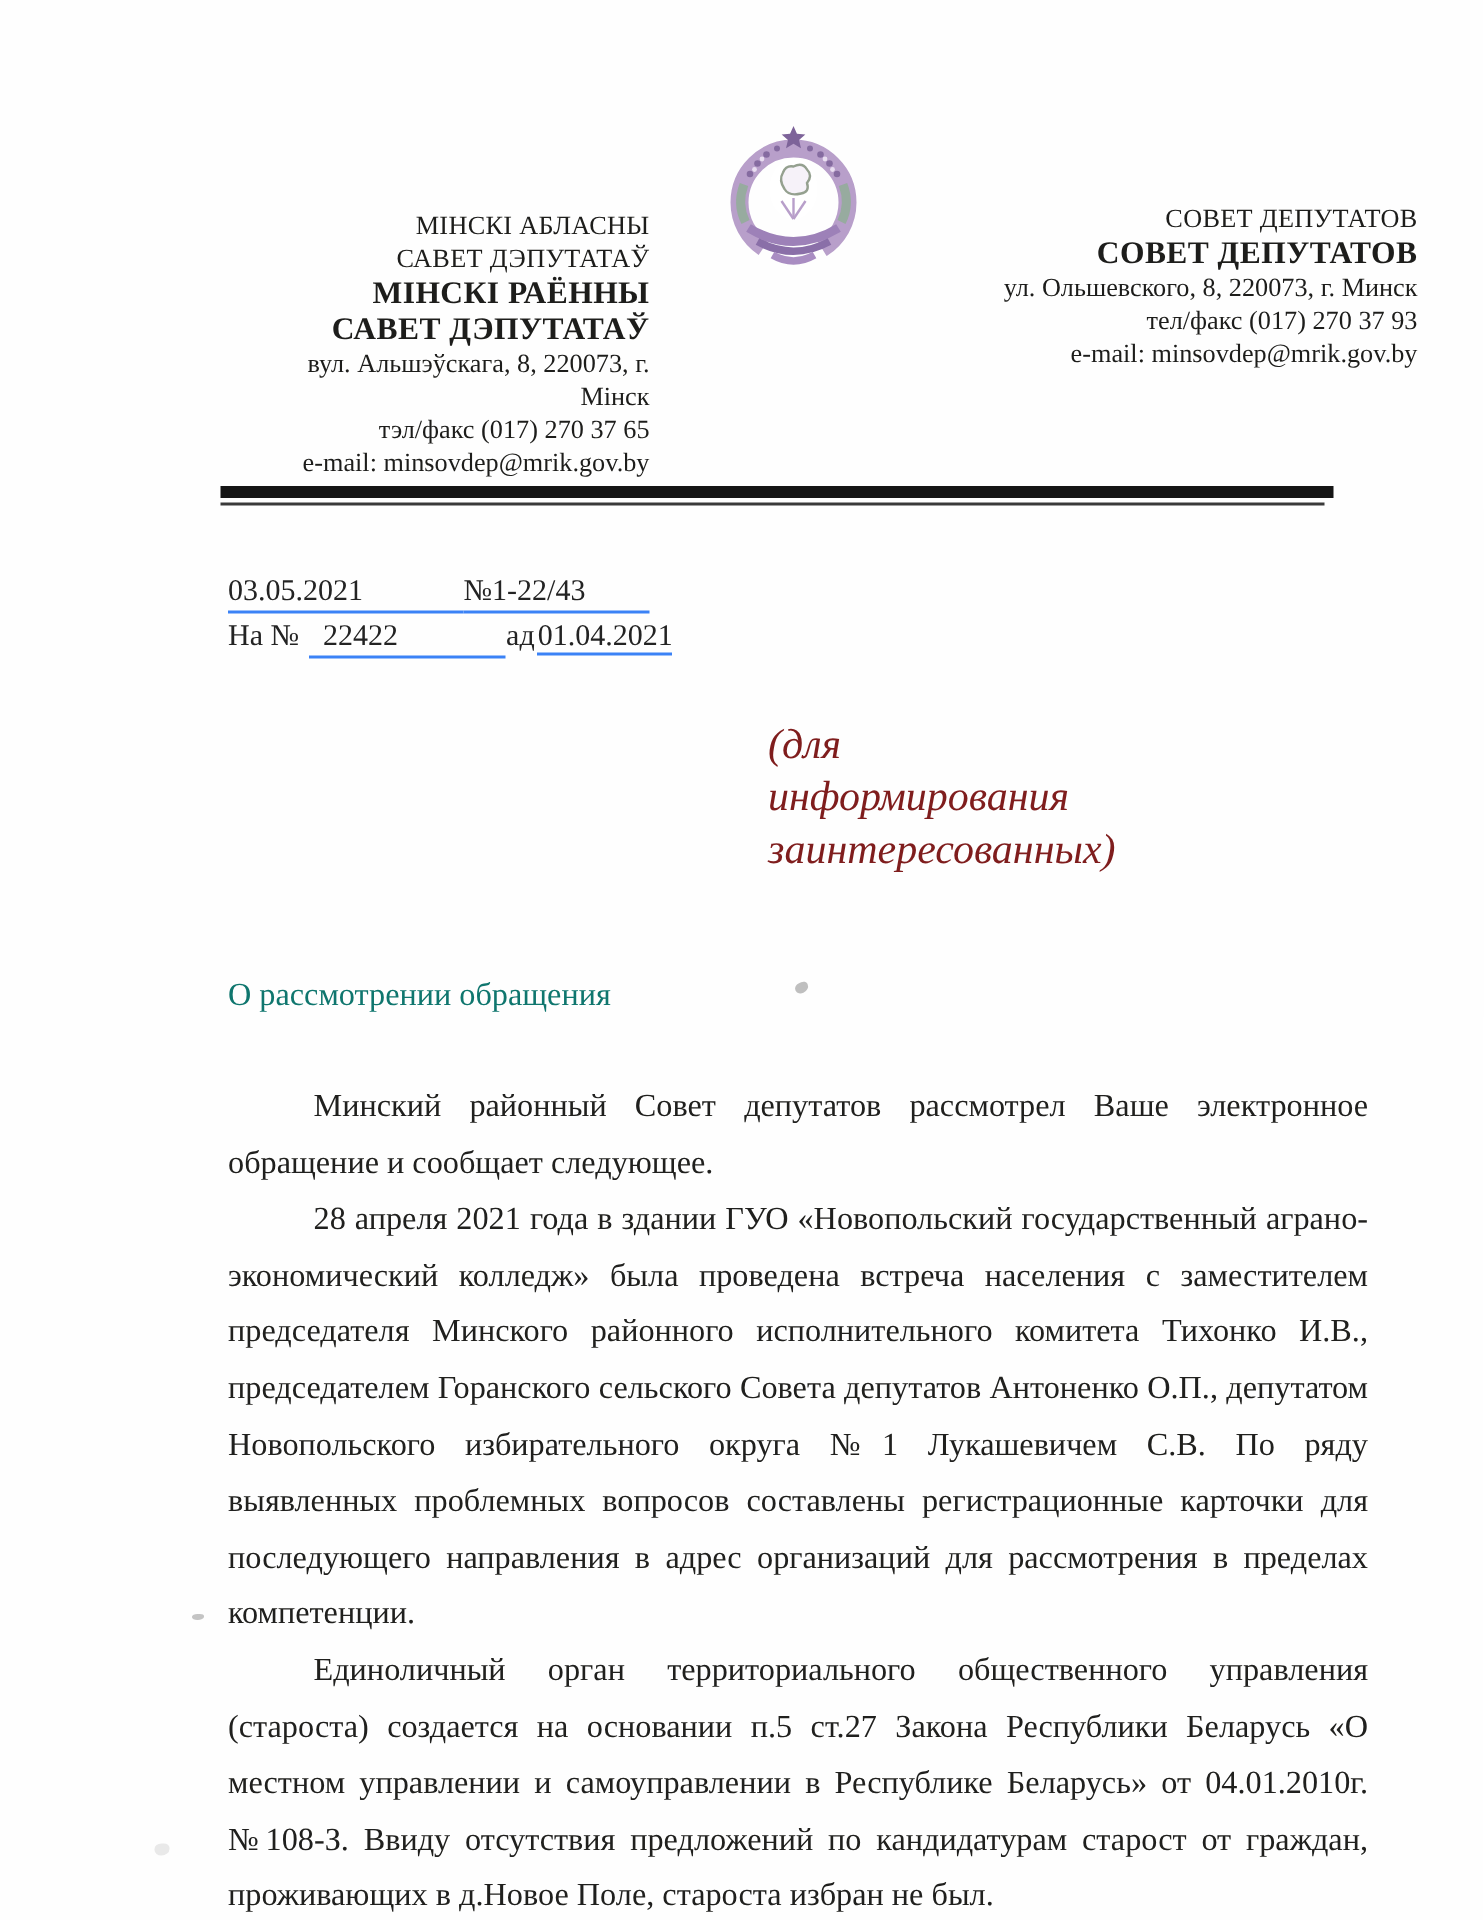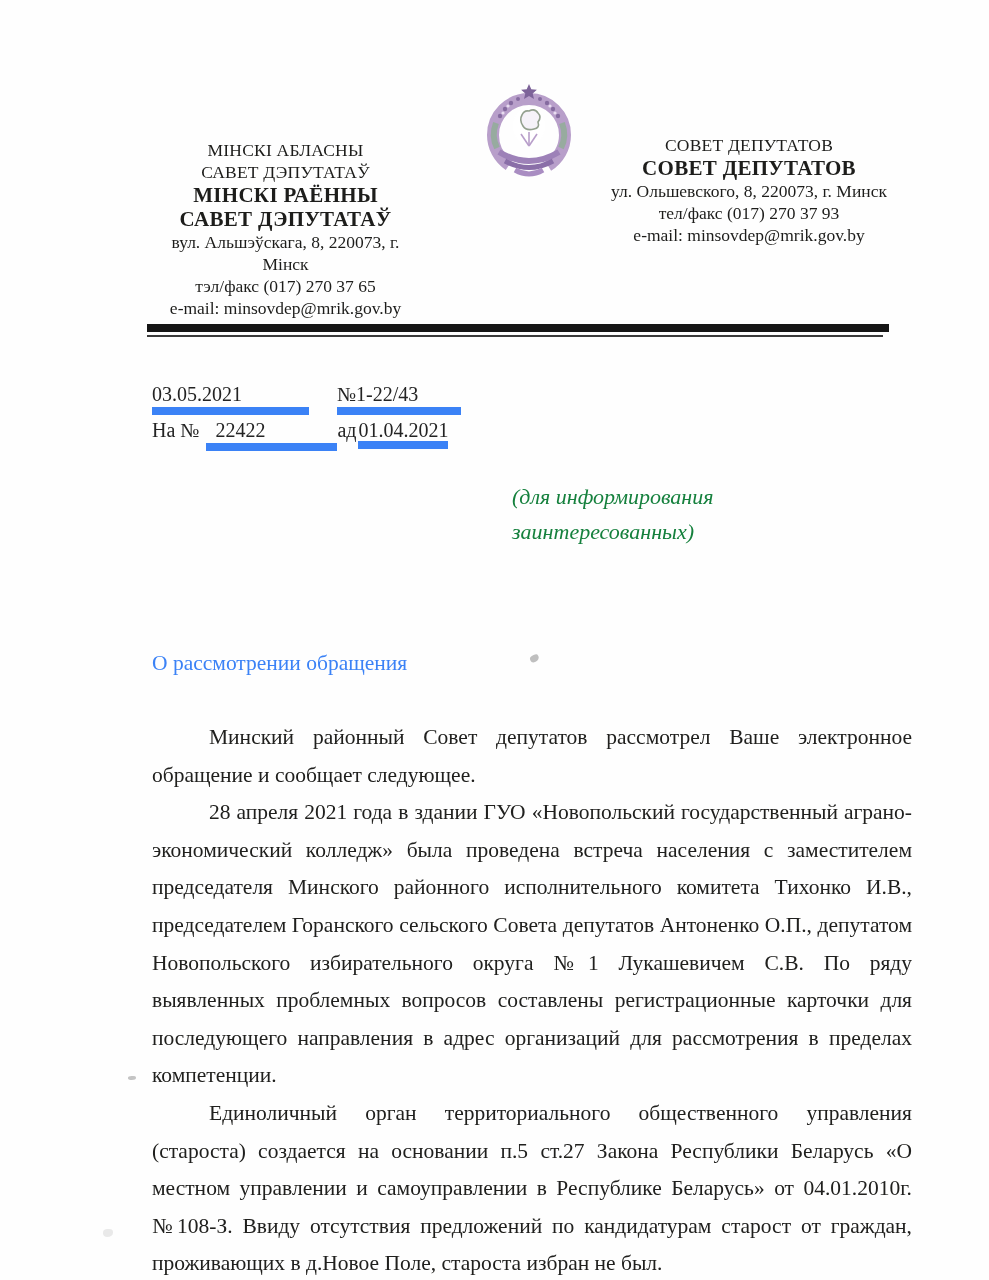--- a/index.html
+++ b/index.html
@@ -20,61 +20,61 @@
   
   .emblem {
     position: absolute;
     left: 481px;
     top: 80px;
     width: 96px;
     height: 102px;
   }
 
   
-  .lh { position: absolute; text-align: center; }
+  .lh { position: absolute; text-align: right; }
   .lh-left  { left: 138px; top: 139px; width: 295px; }
   .lh-right { left: 553px; top: 134px; width: 392px; }
   .lh-line   { font-size: 17.5px; line-height: 22px; letter-spacing: 0.2px; }
   .lh-bold   { font-size: 21px;  line-height: 24px; font-weight: bold; letter-spacing: 0.3px; }
   .lh-small  { font-size: 17.5px; line-height: 22px; }
 
   
   .rule { position: absolute; left: 147px; top: 324px; width: 742px; }
   .rule-thick { height: 8px; background: #151515; }
   .rule-thin  { height: 2px; background: #3a3a3a; margin-top: 3px; width: 736px; }
 
   
   .refs { position: absolute; left: 152px; top: 382px; font-size: 20px; color: #232323; }
   .ref-row { line-height: 25px; margin-bottom: 3px; white-space: nowrap; }
-  .u { border-bottom: 8px solid #3b82f6; }
+  .u { border-bottom: 2px solid #3b82f6; }
   .ref-date  { display: inline-block; min-width: 157px; }
-  .ref-num   { display: inline-block; min-width: 124px; margin-left: 28px; }
+  .ref-num   { display: inline-block; min-width: 124px; }
   .ref-repl  { display: inline-block; min-width: 131px; padding-left: 9px; margin-left: 7px; box-sizing: border-box; }
   .ref-mid   { margin-right: 2px; }
 
   
   .note {
     position: absolute;
     left. : 0;
     left: 512px;
     top: 479px;
     width: 250px;
     font-style: italic;
-    font-size: 22px;
+    font-size: 28px;
     line-height: 35px;
-    color: #15803d;
+    color: #7f1d1d;
   }
 
   
   .subject {
     position: absolute;
     left: 152px;
     top: 651px;
     font-size: 21.5px;
-    color: #3b82f6;
+    color: #0f766e;
   }
 
   
   .body {
     position: absolute;
     left: 152px;
     top: 719px;
     width: 760px;
     font-size: 21.5px;
     line-height: 37.6px;

